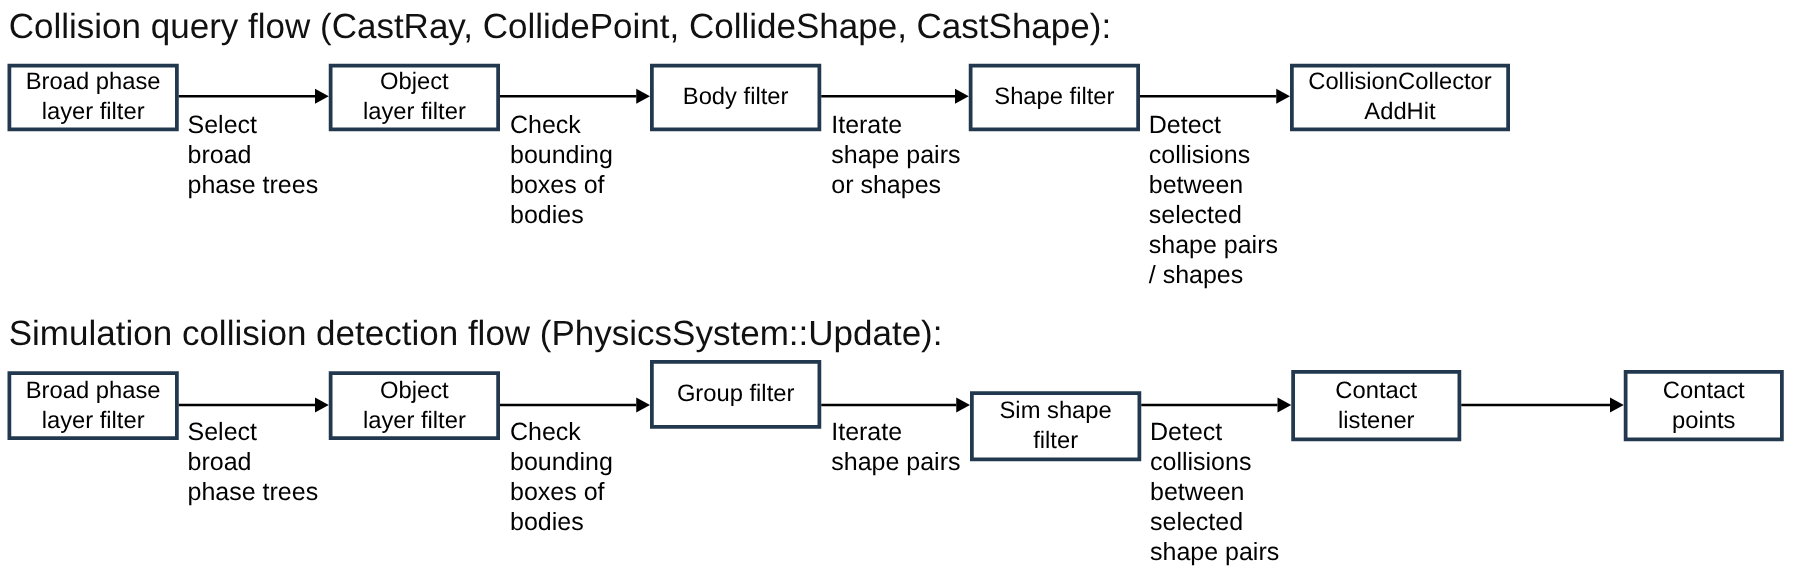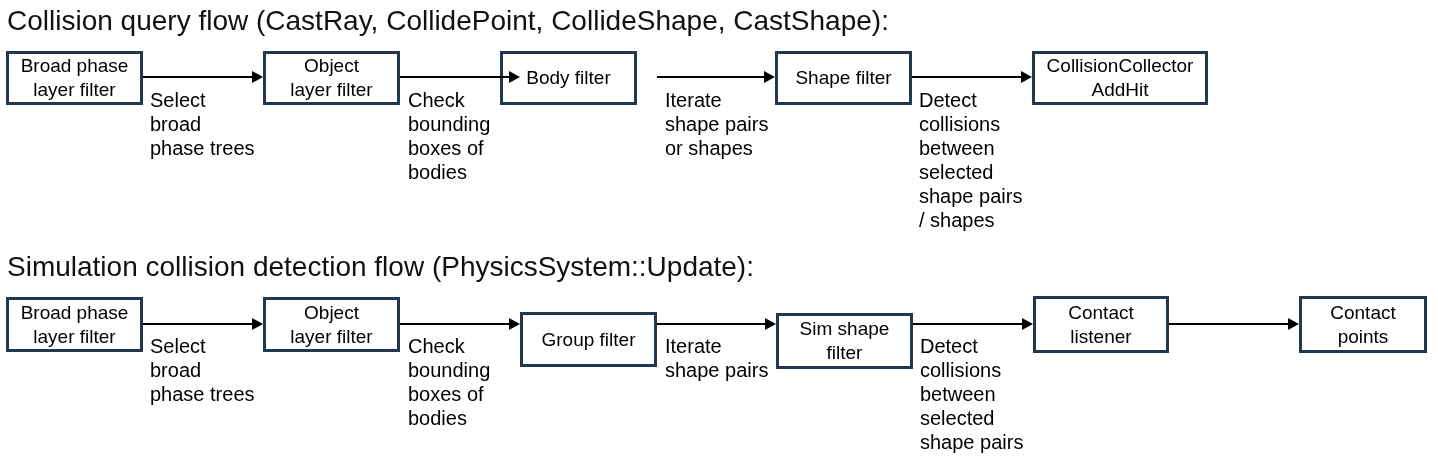--- a/index.html
+++ b/index.html
@@ -64,21 +64,21 @@
 <body>
 
 <div id="canvas" style="--bg: #ffffff; --box-border: #22384e; --box-bg: #ffffff; --arrow: #000000; --text: #000000;">
 
   <div class="flow-title" style="left:7px; top:4px;">Collision query flow (CastRay, CollidePoint, CollideShape, CastShape):</div>
 
   <div class="node" style="left:6px; top:51px; width:137px; height:54px;">Broad phase
 layer filter</div>
   <div class="node" style="left:263px; top:51px; width:137px; height:54px;">Object
 layer filter</div>
-  <div class="node" style="left:500px; top:51px; width:137px; height:54px;">Body filter</div>
+  <div class="node" style="left:520px; top:51px; width:137px; height:54px;">Body filter</div>
   <div class="node" style="left:1032px; top:51px; width:176px; height:54px;">CollisionCollector
 AddHit</div>
   <div class="node" style="left:775px; top:51px; width:137px; height:54px;">Shape filter</div>
 
   <div class="arrow" style="left:143px; top:76px; width:109px;"></div>
   <div class="arrow" style="left:400px; top:76px; width:109px;"></div>
   <div class="arrow" style="left:657px; top:76px; width:107px;"></div>
   <div class="arrow" style="left:912px; top:76px; width:109px;"></div>
 
   <div class="edge-label" style="left:150px; top:88px; width:112px;">Select broad
@@ -96,21 +96,21 @@
 selected
 shape pairs
 / shapes</div>
 
   <div class="flow-title" style="left:7px; top:250px;">Simulation collision detection flow (PhysicsSystem::Update):</div>
 
   <div class="node" style="left:6px; top:297px; width:137px; height:55px;">Broad phase
 layer filter</div>
   <div class="node" style="left:263px; top:297px; width:137px; height:55px;">Object
 layer filter</div>
-  <div class="node" style="left:520px; top:312px; width:137px; height:55px;">Group filter</div>
+  <div class="node" style="left:520px; top:288px; width:137px; height:55px;">Group filter</div>
   <div class="node" style="left:776px; top:313px; width:137px; height:56px;text-align:center;">Sim shape
 filter</div>
   <div class="node" style="left:1033px; top:296px; width:136px; height:57px;">Contact
 listener</div>
   <div class="node" style="left:1299px; top:296px; width:128px; height:57px;">Contact
 points</div>
 
   <div class="arrow" style="left:143px; top:323px; width:109px;"></div>
   <div class="arrow" style="left:400px; top:323px; width:109px;"></div>
   <div class="arrow" style="left:657px; top:323px; width:108px;"></div>

